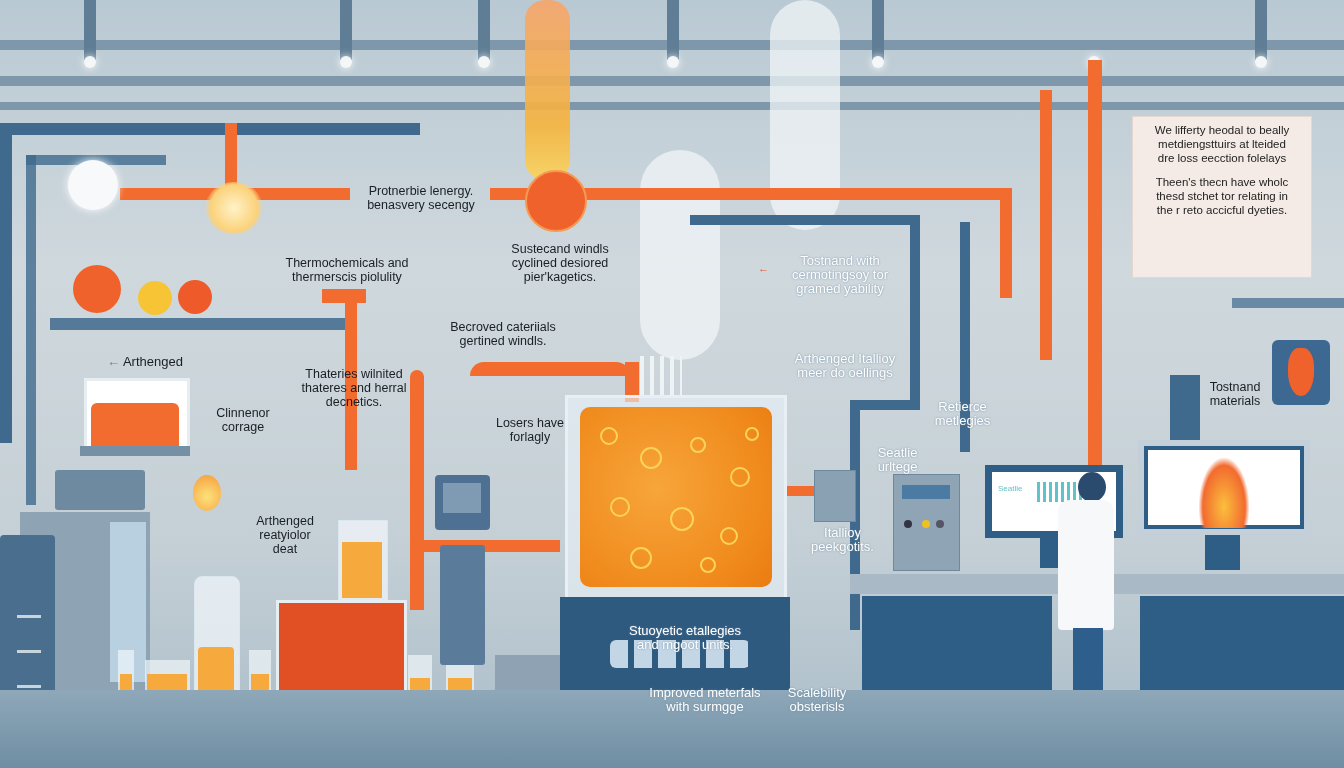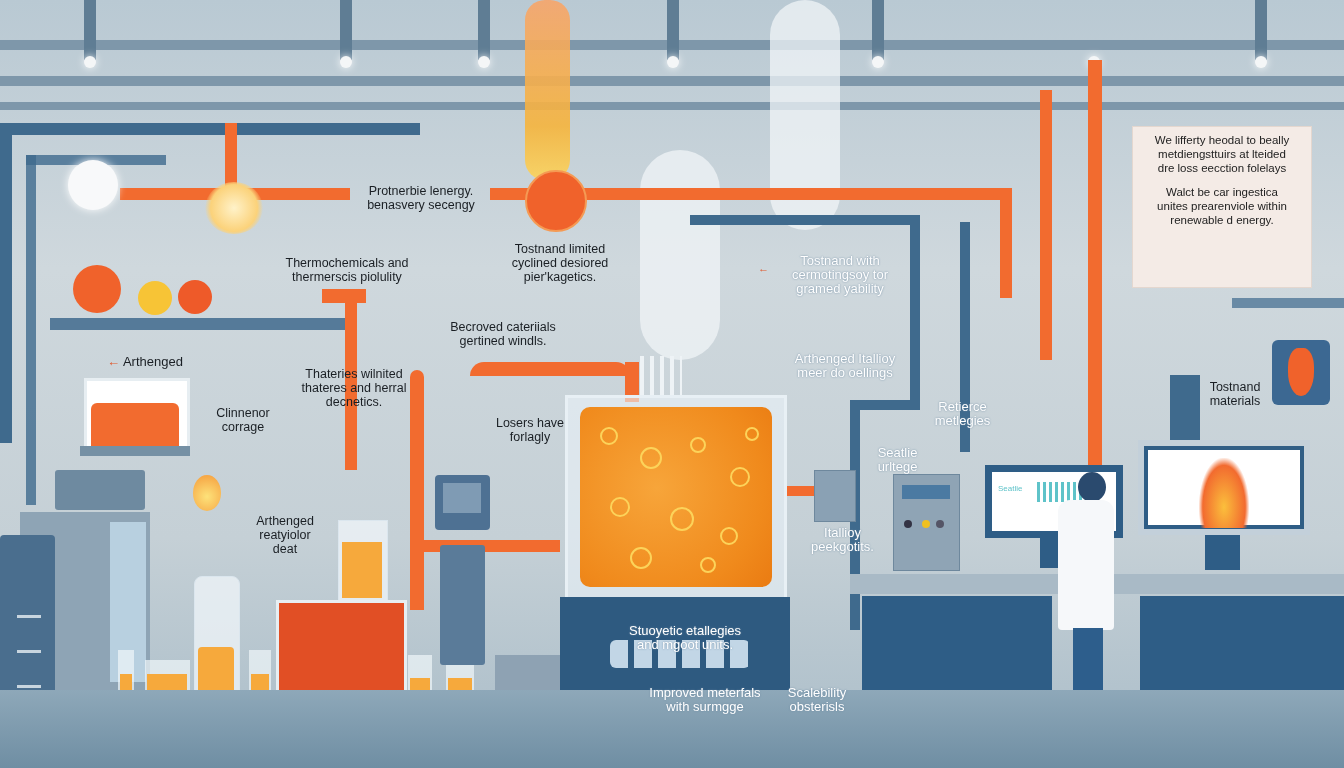--- a/index.html
+++ b/index.html
@@ -7,21 +7,21 @@
   .abs{position:absolute;}
   .bg-wall{left:0;top:0;width:1344px;height:768px;background:linear-gradient(180deg,#b9c9d3 0%,#cfd8dd 35%,#c5d0d6 70%,#a9bcc8 100%);}
   .floor{left:0;top:690px;width:1344px;height:78px;background:linear-gradient(180deg,#8ea8b9 0%,#6f8ea3 100%);}
   .beam-h{height:10px;background:#7e97aa;}
   .beam-v{width:12px;background:#5f7d94;}
   .light{width:12px;height:12px;border-radius:50%;background:#f4f6f7;box-shadow:0 0 8px #fff;}
   .pipe-b{background:#3f6a8d;}
   .pipe-o{background:#f26b2f;}
   .label{color:#1a1f24;font-size:12.5px;line-height:14px;text-align:center;white-space:pre-line;}
   .label-w{color:#ffffff;font-size:12.5px;line-height:14px;text-align:center;white-space:pre-line;text-shadow:0 0 2px #6b88a0;}
-  .note{left:1132px;top:126px;width:180px;height:162px;background:#f4ebe6;border:1px solid #e4d7cf;padding:6px 4px;box-sizing:border-box;}
+  .note{left:1132px;top:116px;width:180px;height:162px;background:#f4ebe6;border:1px solid #e4d7cf;padding:6px 4px;box-sizing:border-box;}
   .note p{margin:0 0 10px 0;font-size:11.5px;line-height:14px;text-align:center;color:#222;white-space:pre-line;}
   .orb{border-radius:50%;}
   .reactor{left:565px;top:395px;width:222px;height:205px;background:rgba(235,244,250,.6);border:3px solid #e8f0f5;box-sizing:border-box;}
   .reactor-core{left:580px;top:407px;width:192px;height:180px;border-radius:10px;background:radial-gradient(circle at 40% 45%,#f7a53a 0%,#f08a1c 70%,#ea7b12 100%);}
   .bubble{position:absolute;border:2px solid #fcd35a;border-radius:50%;}
   .base{left:560px;top:597px;width:230px;height:110px;background:#2e5a80;}
   .bench{left:850px;top:574px;width:494px;height:20px;background:#a9bac6;}
   .cab{background:#2e5d86;}
   .steam{background:rgba(240,244,247,.75);border-radius:40px;}
 </style>
@@ -178,21 +178,21 @@
 <div class="abs" style="left:1078px;top:472px;width:28px;height:30px;border-radius:50%;background:#2a4a6e;"></div>
 <div class="abs" style="left:1058px;top:500px;width:56px;height:130px;background:#f6f8fa;border-radius:12px 12px 4px 4px;"></div>
 <div class="abs" style="left:1073px;top:628px;width:30px;height:62px;background:#2d5e8c;"></div>
 
 <div class="abs floor"></div>
 
 <div class="abs label" style="left:336px;top:184px;width:170px;">Protnerbie lenergy.
 benasvery secengy</div>
 <div class="abs label" style="left:262px;top:256px;width:170px;">Thermochemicals and
 thermerscis piolulity</div>
-<div class="abs label" style="left:490px;top:242px;width:140px;">Tostnand limited
+<div class="abs label" style="left:490px;top:242px;width:140px;">Sustecand windls
 cyclined desiored
 pier'kagetics.</div>
 <div class="abs label-w" style="left:770px;top:254px;width:140px;font-size:13px;">Tostnand with
 cermotingsoy tor
 gramed yability</div>
 <div class="abs" style="left:758px;top:262px;color:#e0562a;font-size:11px;">←</div>
 <div class="abs label" style="left:100px;top:355px;width:90px;font-size:13px;"><span style="color:#e0562a;">← </span><span>Arthenged</span></div>
 <div class="abs label" style="left:203px;top:406px;width:80px;">Clinnenor
 corrage</div>
 <div class="abs label" style="left:274px;top:367px;width:160px;">Thateries wilnited
@@ -219,16 +219,16 @@
 and mgoot units.</div>
 <div class="abs label-w" style="left:630px;top:686px;width:150px;font-size:13px;">Improved meterfals
 with surmgge</div>
 <div class="abs label-w" style="left:772px;top:686px;width:90px;font-size:13px;">Scalebility
 obsterisls</div>
 
 <div class="abs note">
   <p>We lifferty heodal to beally
 metdiengsttuirs at lteided
 dre loss eecction folelays</p>
-  <p>Walct be car ingestica
-unites prearenviole within
-renewable d energy.</p>
+  <p>Theen's thecn have wholc
+thesd stchet tor relating in
+the r reto accicful dyeties.</p>
 </div>
 
 </body></html>

